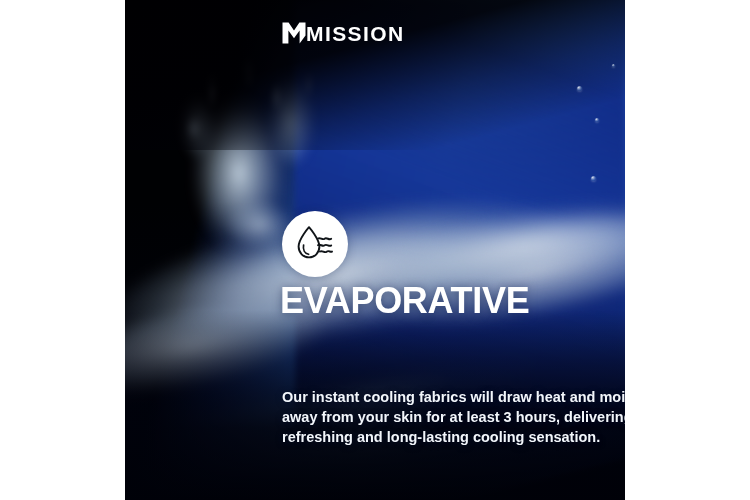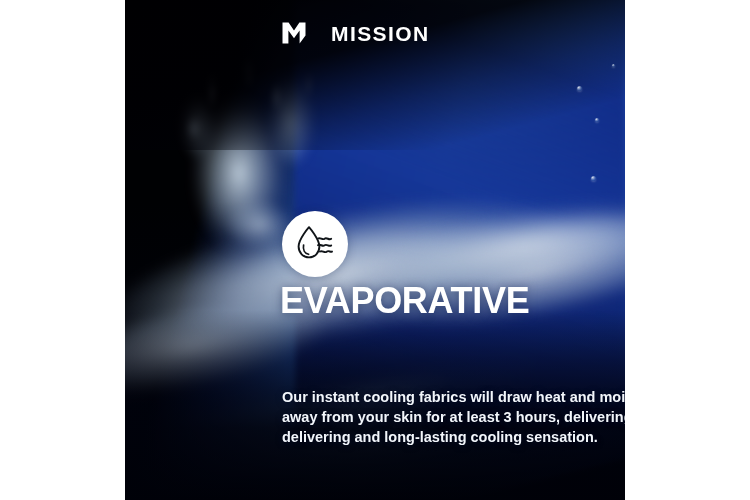--- a/index.html
+++ b/index.html
@@ -209,21 +209,21 @@
     box-shadow: 0 1px 2px rgba(255,255,255,0.22);
   }
 
   
   .logo {
     position: absolute;
     left: 157px;
     top: 22px;
     display: flex;
     align-items: center;
-    gap: 25px;
+    gap: 0;
   }
   .logo-mark { width: 24px; height: 22px; display: block; }
   .logo-word {
     color: #ffffff;
     font-size: 21px;
     font-weight: bold;
     letter-spacing: 1.4px;
     line-height: 1;
     font-family: "Liberation Sans", sans-serif;
   }
@@ -323,17 +323,17 @@
       </span>
     </div>
 
     <div class="headline">
       <span class="headline-line">EVAPORATIVE</span>
     </div>
 
     <div class="body-copy">
       <span class="body-line">Our instant cooling fabrics will draw heat and moisture</span>
       <span class="body-line">away from your skin for at least 3 hours, delivering a</span>
-      <span class="body-line">delivering and long-lasting cooling sensation.</span>
+      <span class="body-line">refreshing and long-lasting cooling sensation.</span>
     </div>
 
   </div>
 </div>
 
 </body></html>

